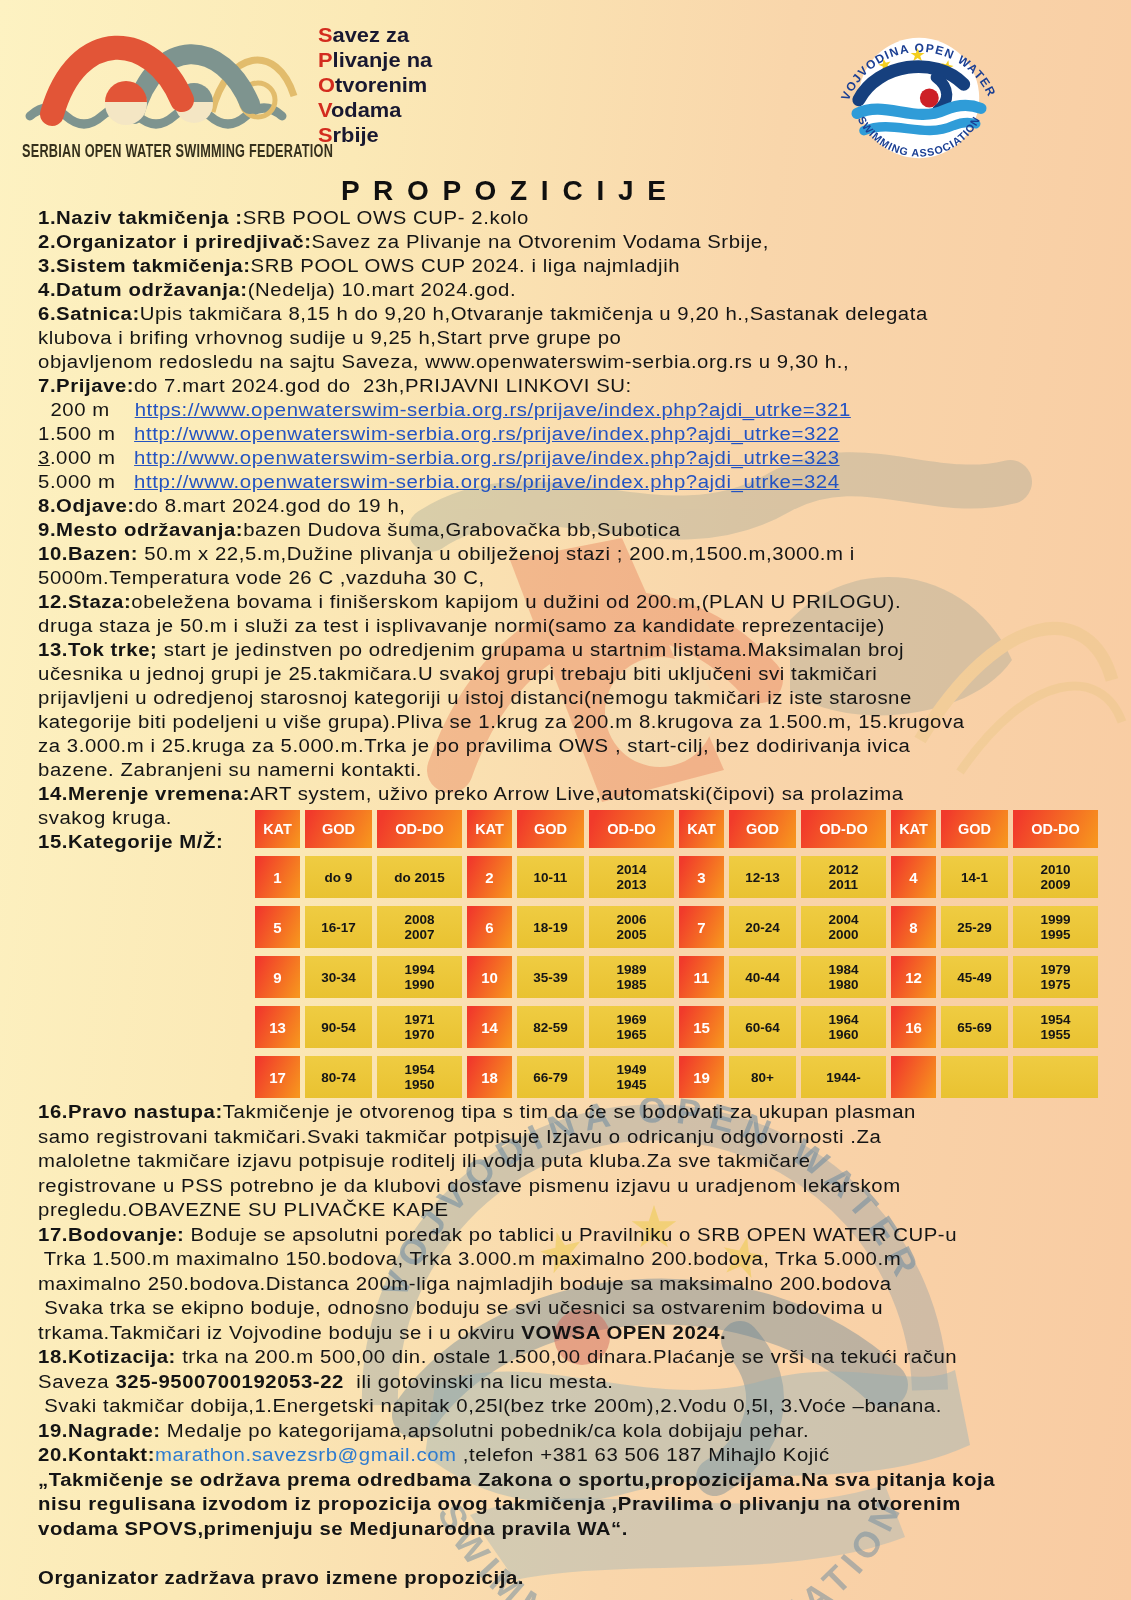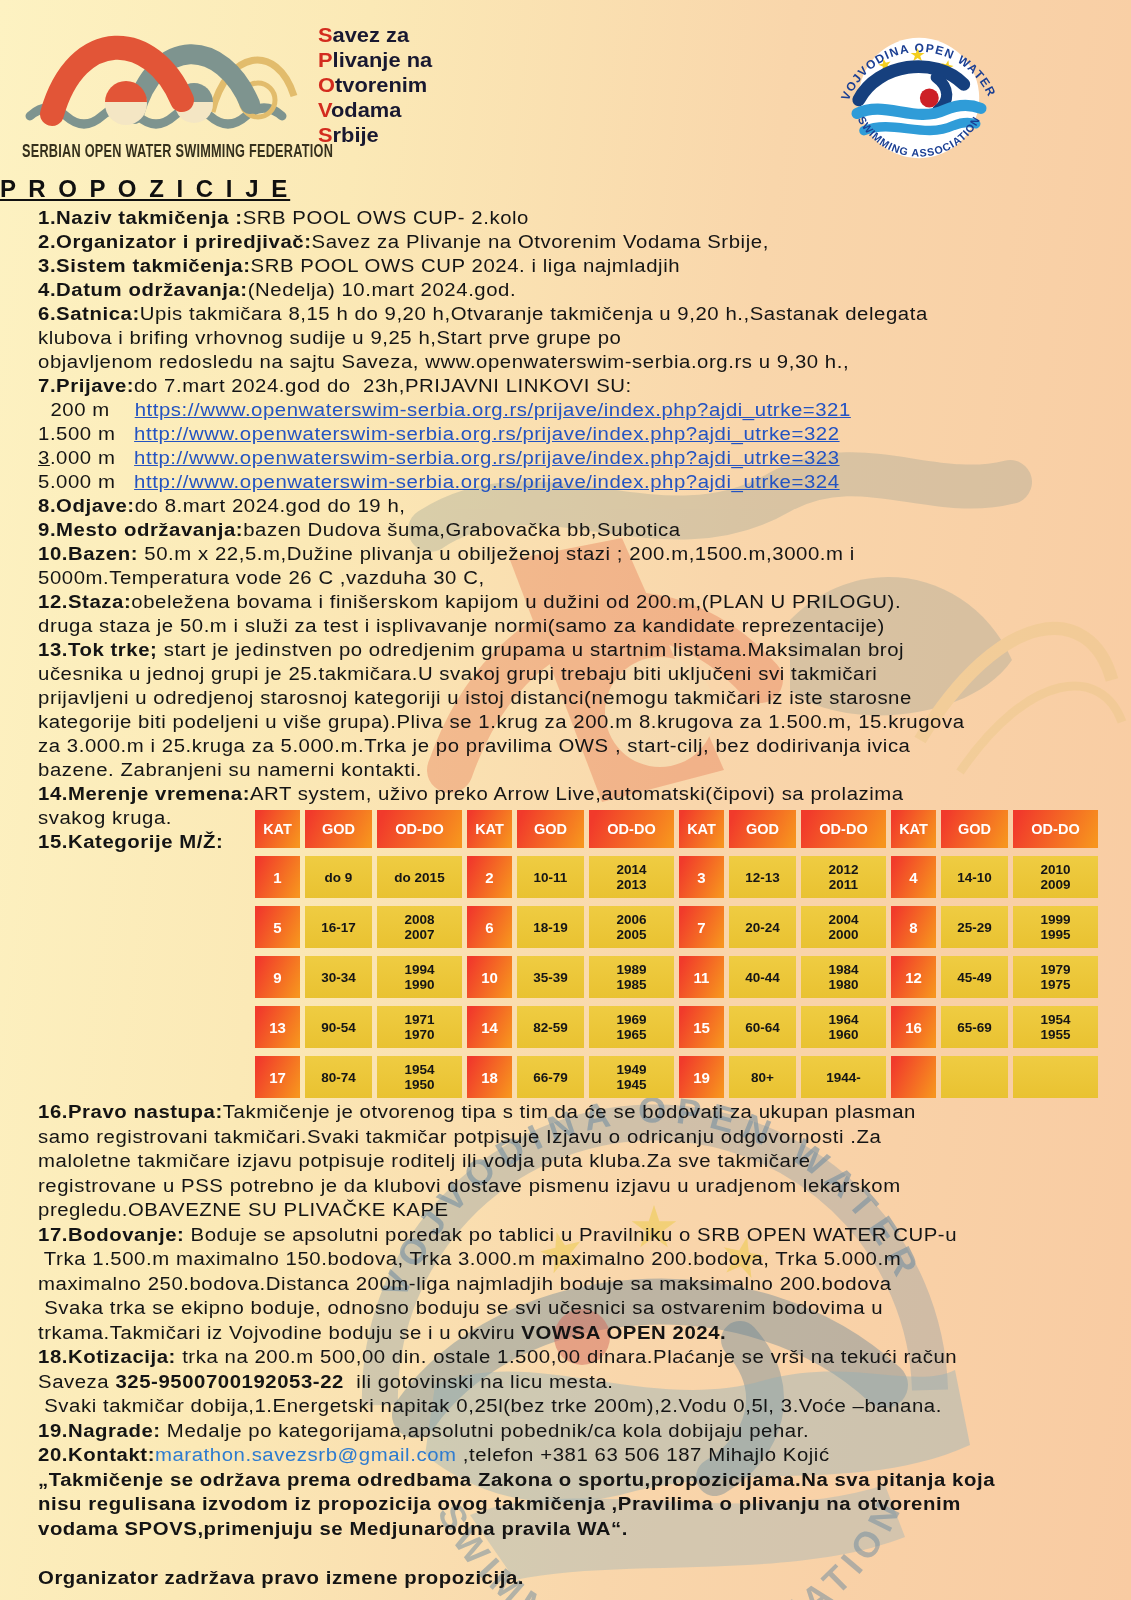--- a/index.html
+++ b/index.html
@@ -16,21 +16,21 @@
     transform:scale(.82,1.2); transform-origin:left top;
   }
   .spovs{
     position:absolute; left:318px; top:22px; z-index:2;
     font-weight:bold; font-size:21px; line-height:25px; color:#181830;
     transform:scaleX(1.04); transform-origin:left top;
   }
   .spovs .fl{color:#d32b1e;}
   .title{
     position:absolute; top:175px; left:0; width:1010px; z-index:3;
-    text-align:left; font-weight:bold; font-size:24px; letter-spacing:3px; color:#101010;text-decoration:underline;
+    text-align:center; font-weight:bold; font-size:28px; letter-spacing:3px; color:#101010;
   }
   .tline{
     position:absolute; left:38px; z-index:3; white-space:pre;
     font-size:18px; line-height:24px; height:24px; letter-spacing:.5px;
     transform:scaleX(1.13); transform-origin:left top;
   }
   .b{font-weight:bold;}
   .u{text-decoration:underline;}
   .reg-link{color:#2353c2;text-decoration:underline;cursor:pointer;}
   .email-link{color:#2d7bd0;cursor:pointer;}
@@ -189,21 +189,21 @@
       <div class="val">do 2015</div>
       <div class="kat">2</div>
       <div class="val">10-11</div>
       <div class="val">2014
 2013</div>
       <div class="kat">3</div>
       <div class="val">12-13</div>
       <div class="val">2012
 2011</div>
       <div class="kat">4</div>
-      <div class="val">14-10</div>
+      <div class="val">14-1</div>
       <div class="val">2010
 2009</div>
       <div class="kat">5</div>
       <div class="val">16-17</div>
       <div class="val">2008
 2007</div>
       <div class="kat">6</div>
       <div class="val">18-19</div>
       <div class="val">2006
 2005</div>

